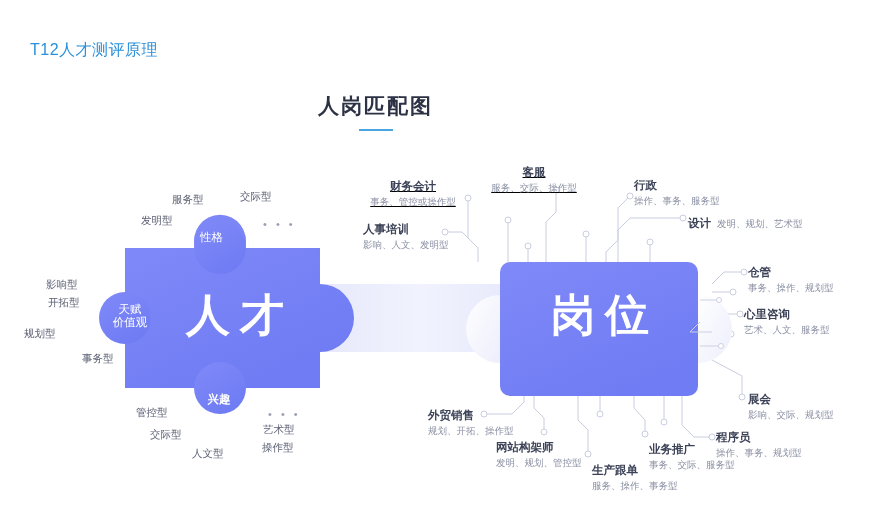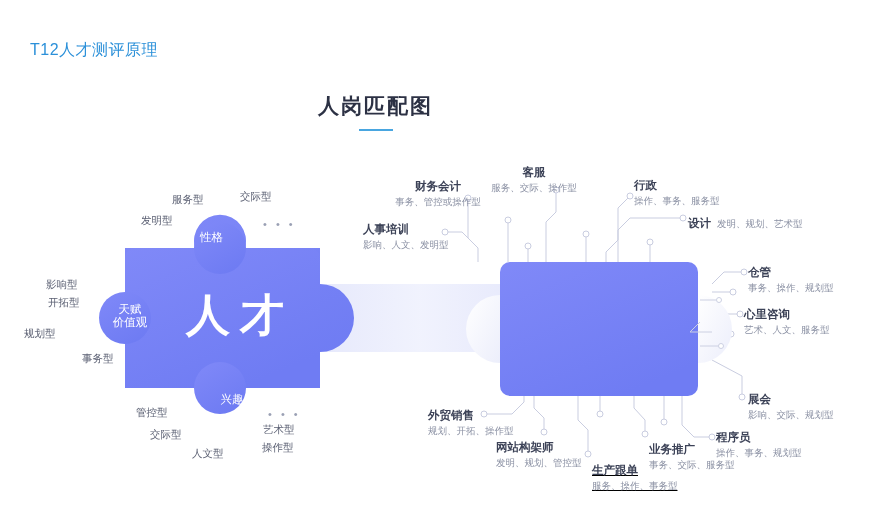--- a/index.html
+++ b/index.html
@@ -83,21 +83,21 @@
     position: absolute;
     color: #ffffff;
     font-size: 11.5px;
     text-align: center;
     line-height: 13px;
     z-index: 7;
     pointer-events: none;
   }
   #knob-top-text { left: 195px; top: 231px; width: 33px; }
   #knob-left-text { left: 105px; top: 303px; width: 50px; }
-  #knob-bottom-text { left: 207px; top: 393px; width: 50px; }
+  #knob-bottom-text { left: 194px; top: 393px; width: 50px; font-weight: bold; }
 
   
   .trait {
     position: absolute;
     font-size: 10.5px;
     color: #5b6073;
     white-space: nowrap;
     z-index: 5;
   }
   .dots {
@@ -121,21 +121,21 @@
     display: block;
   }
   .job .job-sub {
     font-size: 9.5px;
     color: #8a90a3;
     display: block;
     margin-top: 2px;
   }
   .job.inline .job-name { display: inline; }
   .job.inline .job-sub { display: inline; margin-left: 6px; }
-  .job.center { text-align: center; }
+  .job.center { text-align: center; text-decoration: underline; }
 </style>
 </head>
 <body>
 
 <div id="stage">
 
   <div id="header-title">T12人才测评原理</div>
 
   <div id="main-title-wrap">
     <div id="main-title">人岗匹配图</div>
@@ -262,20 +262,21 @@
       <g fill="none" stroke="#ccd0e2" stroke-width="1">
         <path d="M700 300 L716 300"></path>
         <circle cx="719" cy="300" r="2.5" fill="#ffffff" stroke="#ccd0e2"></circle>
         <path d="M700 322 L690 332 L712 332"></path>
         <path d="M700 346 L718 346"></path>
         <circle cx="721" cy="346" r="2.5" fill="#ffffff" stroke="#ccd0e2"></circle>
       </g>
     </svg>
 
     <div class="piece-label" id="talent-label">人才</div>
+    <div class="piece-label" id="position-label">岗位</div>
 
     <div class="knob-text" id="knob-top-text">性格</div>
     <div class="knob-text" id="knob-left-text">
       <span>天赋</span><br>
       <span>价值观</span>
     </div>
     <div class="knob-text" id="knob-bottom-text">兴趣</div>
 
     <div id="labels-layer">
         <div class="trait" style="left: 172px; top: 193px;">服务型</div>
@@ -289,21 +290,21 @@
         <div class="trait" style="left: 150px; top: 428px;">交际型</div>
         <div class="trait" style="left: 192px; top: 447px;">人文型</div>
         <div class="trait" style="left: 262px; top: 441px;">操作型</div>
         <div class="trait" style="left: 263px; top: 423px;">艺术型</div>
         <div class="dots" style="left: 263px; top: 218px;">• • •</div>
         <div class="dots" style="left: 268px; top: 408px;">• • •</div>
         <div class="job center" style="left: 534px; top: 165px; transform: translateX(-50%);">
           <span class="job-name">客服</span>
           <span class="job-sub">服务、交际、操作型</span>
         </div>
-        <div class="job center" style="left: 438px; top: 179px; transform: translateX(-50%); text-align: center;">
+        <div class="job center" style="left: 413px; top: 179px; transform: translateX(-50%); text-align: center;">
           <span class="job-name">财务会计</span>
           <span class="job-sub">事务、管控或操作型</span>
         </div>
         <div class="job" style="left: 634px; top: 178px;">
           <span class="job-name">行政</span>
           <span class="job-sub">操作、事务、服务型</span>
         </div>
         <div class="job" style="left: 363px; top: 222px;">
           <span class="job-name">人事培训</span>
           <span class="job-sub">影响、人文、发明型</span>
@@ -326,21 +327,21 @@
           <span class="job-sub">操作、事务、规划型</span>
         </div>
         <div class="job" style="left: 428px; top: 408px;">
           <span class="job-name">外贸销售</span>
           <span class="job-sub">规划、开拓、操作型</span>
         </div>
         <div class="job" style="left: 496px; top: 440px;">
           <span class="job-name">网站构架师</span>
           <span class="job-sub">发明、规划、管控型</span>
         </div>
-        <div class="job" style="left: 592px; top: 463px; text-decoration: underline;">
+        <div class="job" style="left: 592px; top: 463px;">
           <span class="job-name">生产跟单</span>
           <span class="job-sub">服务、操作、事务型</span>
         </div>
         <div class="job" style="left: 649px; top: 442px;">
           <span class="job-name">业务推广</span>
           <span class="job-sub">事务、交际、服务型</span>
         </div>
       </div>
 
   </div>

